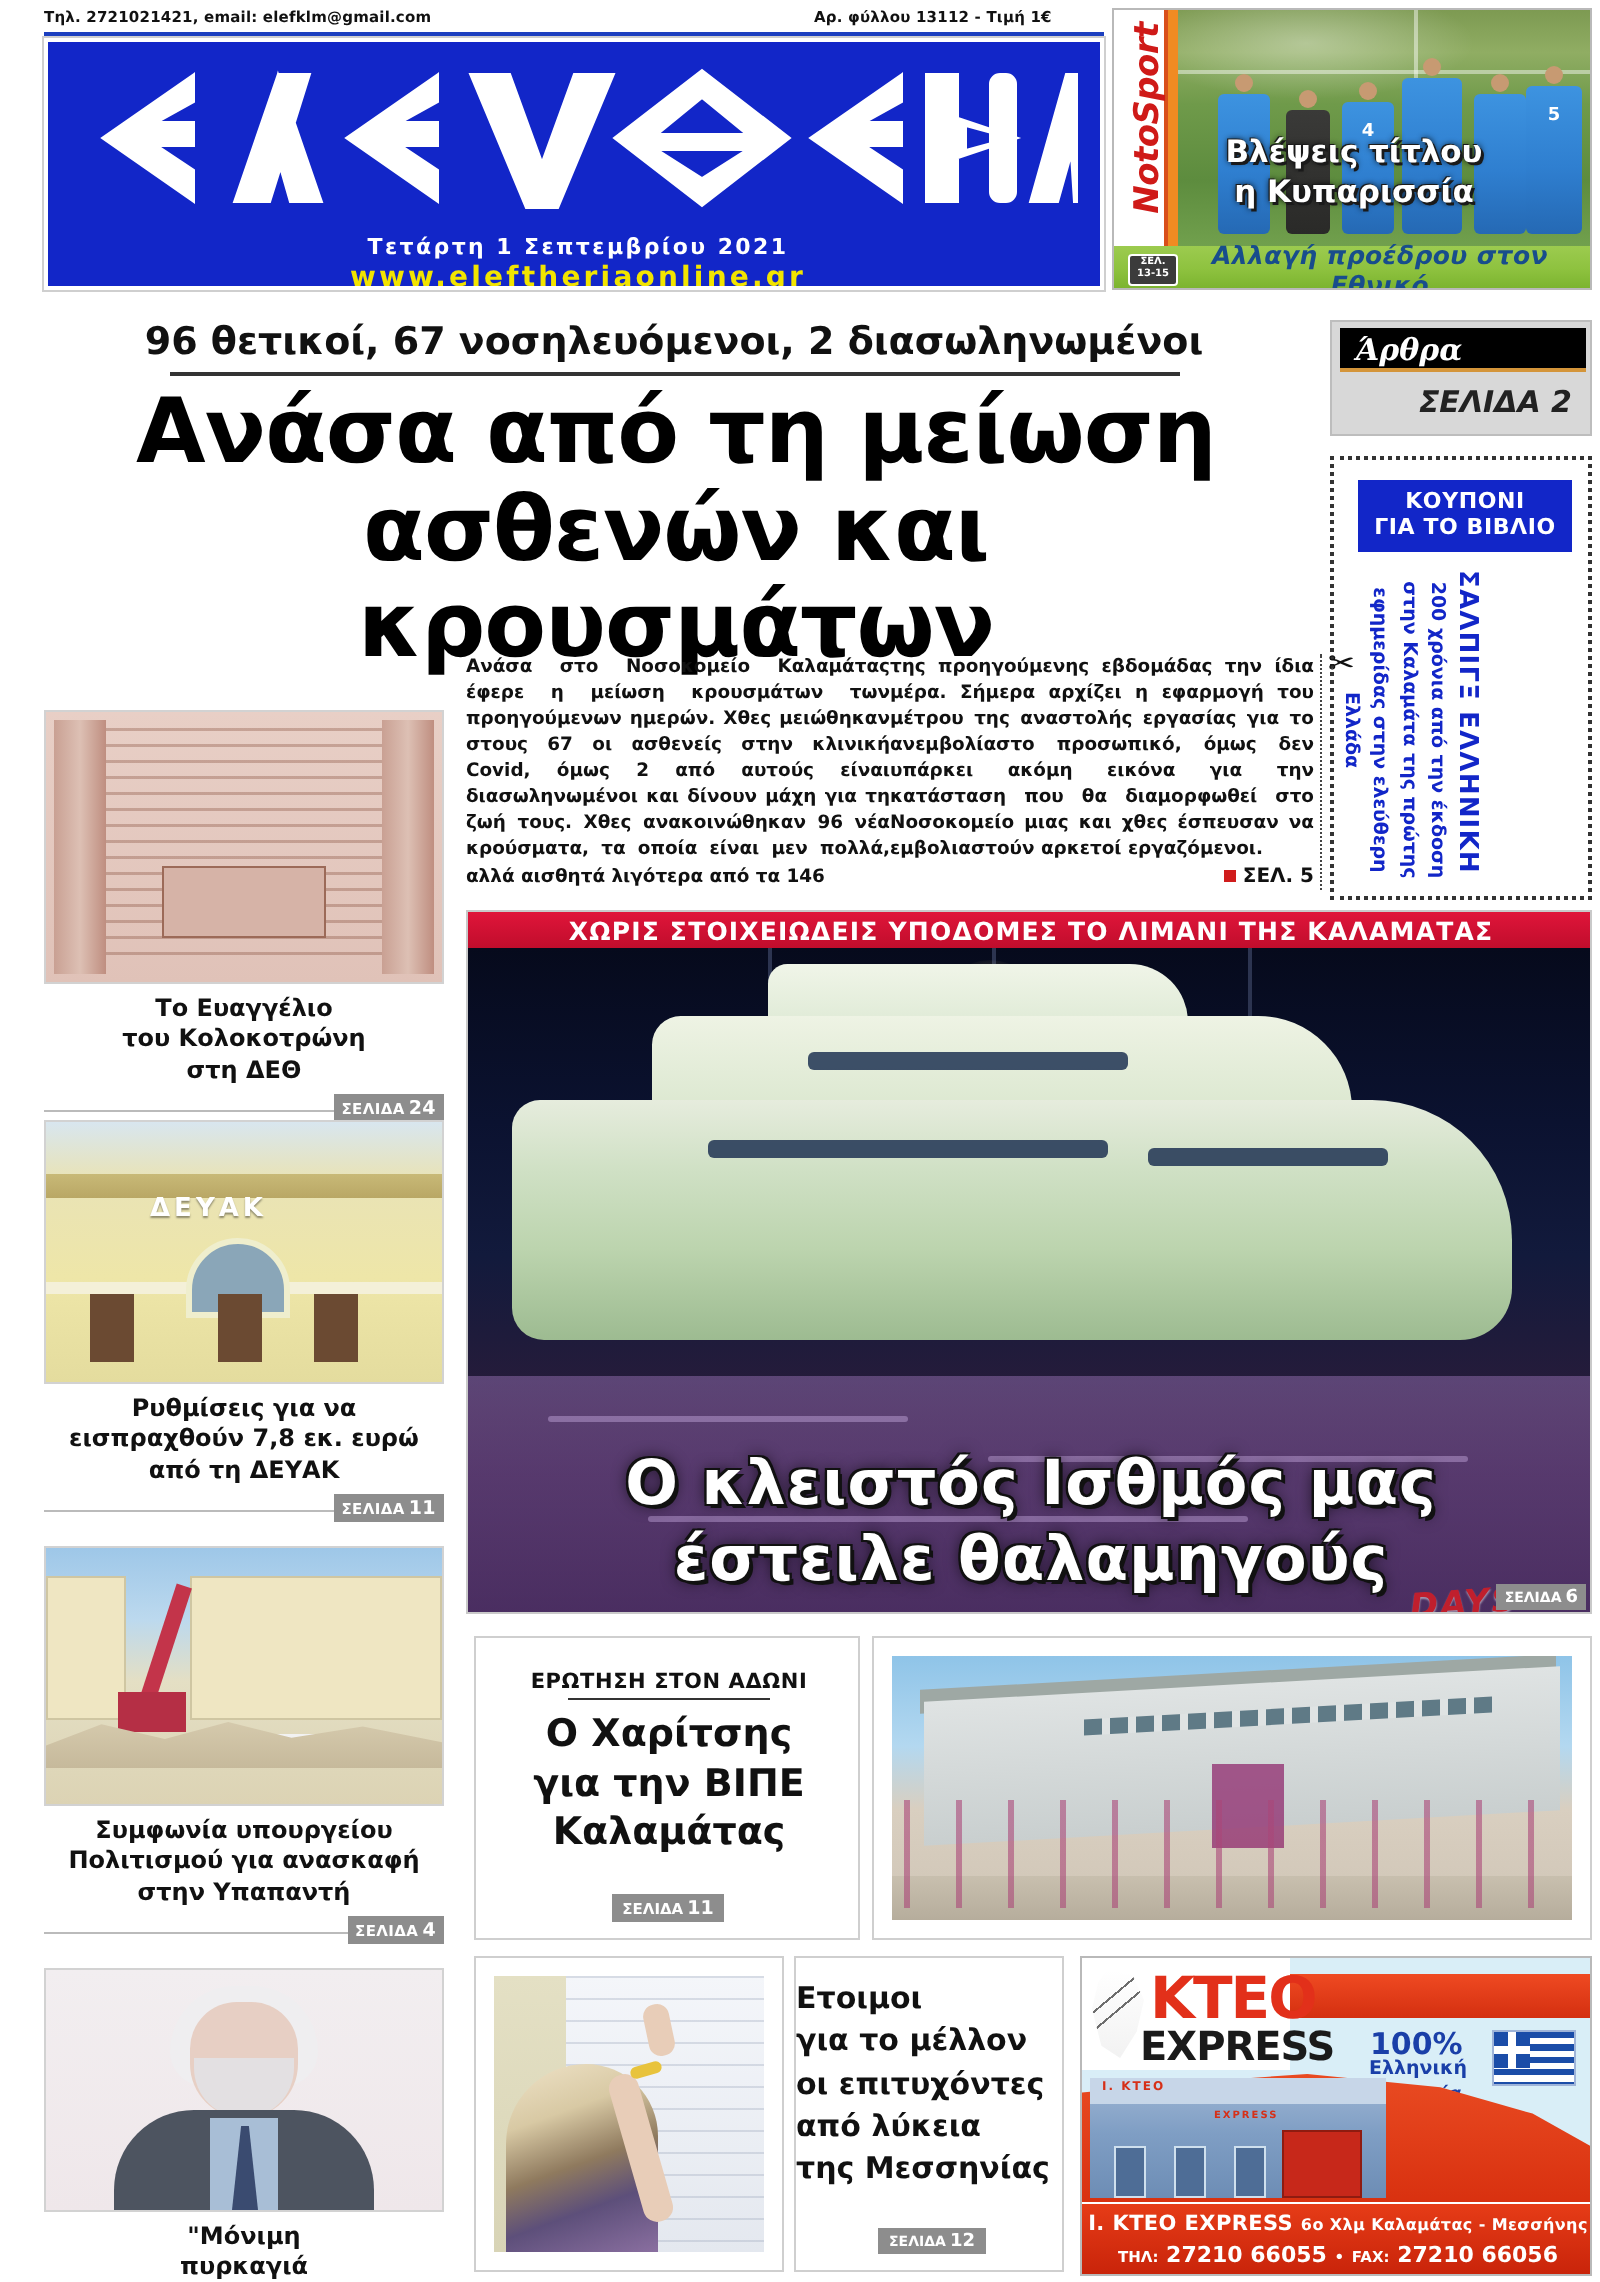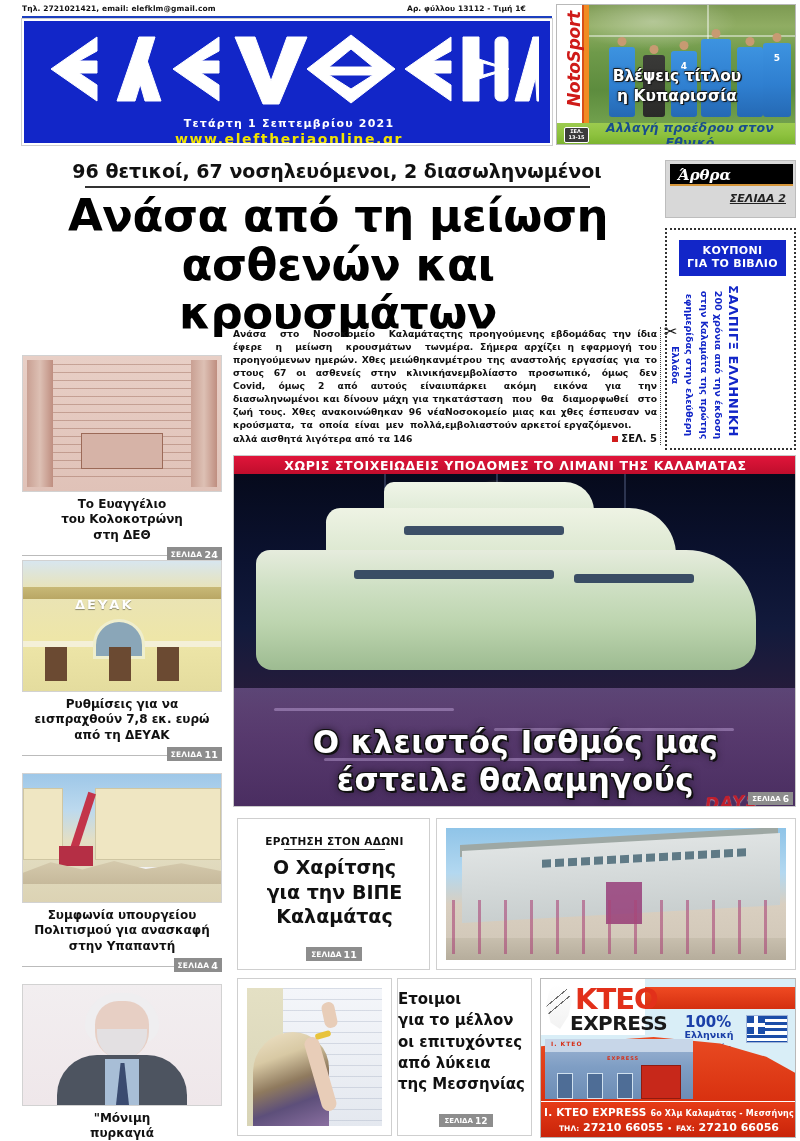--- a/index.html
+++ b/index.html
@@ -134,21 +134,21 @@
     position:absolute; left:4px; top:3px; width:123px; height:22px;
     background:#000; border-bottom:2px solid #d4953a;
     display:flex; align-items:flex-end;
   }
   .arthra-title {
     padding-left:8px; font-size:15px; font-style:italic; font-weight:bold; color:#fff;
     font-family:"DejaVu Serif", serif;
   }
   .arthra-page {
     position:absolute; right:9px; top:31px;
-    font-size:11px; font-weight:bold; font-style:italic; color:#222;text-decoration:underline;
+    font-size:15px; font-weight:bold; font-style:italic; color:#222;
   }
 
   
   .coupon {
     position:absolute; left:665px; top:228px; width:131px; height:222px;
     border:2px dotted #333; background:#fff;
   }
   .coupon-blue {
     position:absolute; left:12px; top:10px; width:107px; height:36px;
     background:#1226c8; display:flex; flex-direction:column;

